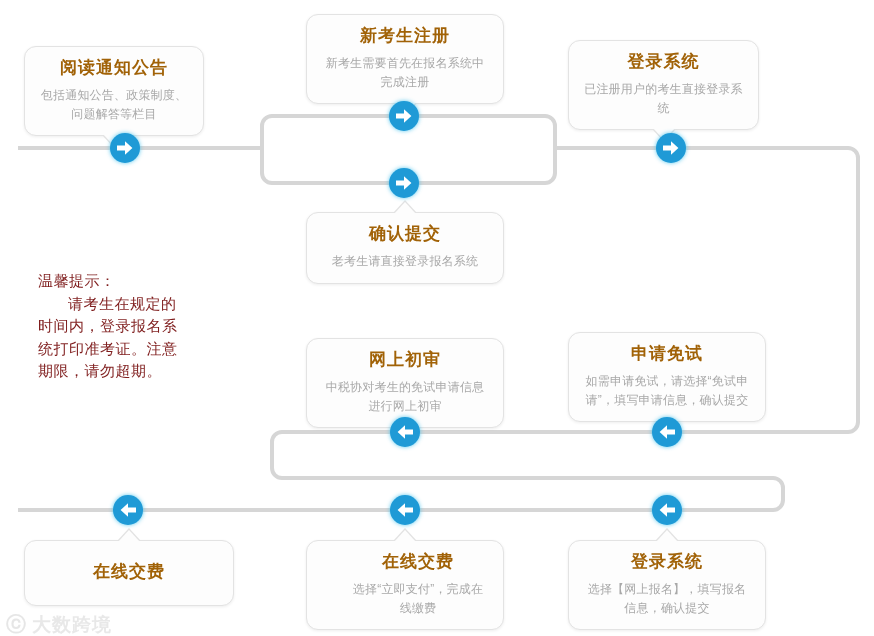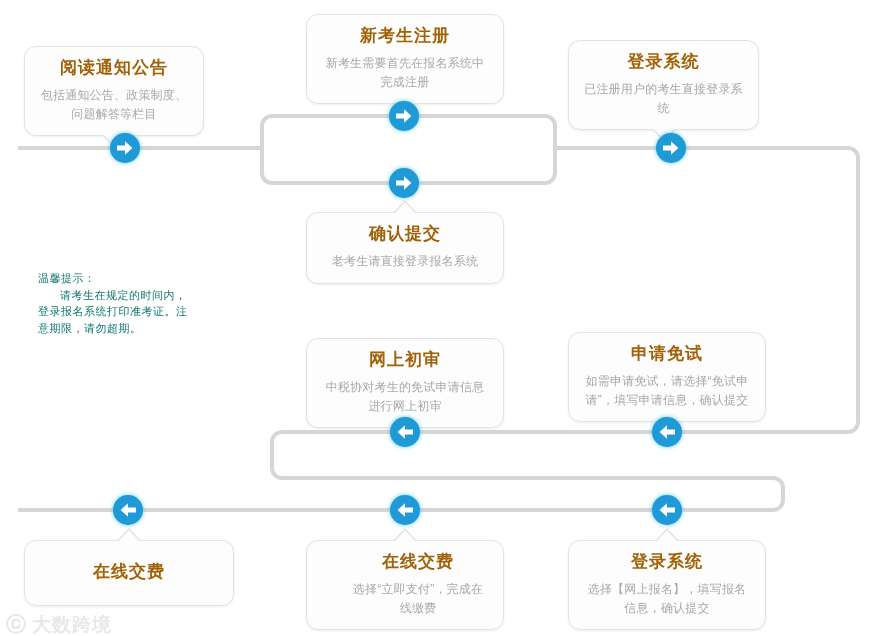--- a/index.html
+++ b/index.html
@@ -59,22 +59,22 @@
     background:#1f9ad6;
     box-shadow:0 0 4px rgba(60,190,235,.85);
     display:flex;align-items:center;justify-content:center;
   }
   .arrow svg{display:block;}
 
   
   #tips{
     position:absolute;z-index:3;
     left:38px;top:270px;width:152px;
-    font-size:11px;line-height:1.5;
-    color:#0f766e;
+    font-size:15px;line-height:1.5;
+    color:#7f1d1d;
     letter-spacing:.5px;
   }
   #tips .lead{display:block;}
   #tips .body{display:block;text-indent:2em;}
 
   
   #watermark{
     position:absolute;z-index:5;
     left:6px;bottom:2px;
     display:flex;align-items:center;gap:6px;

